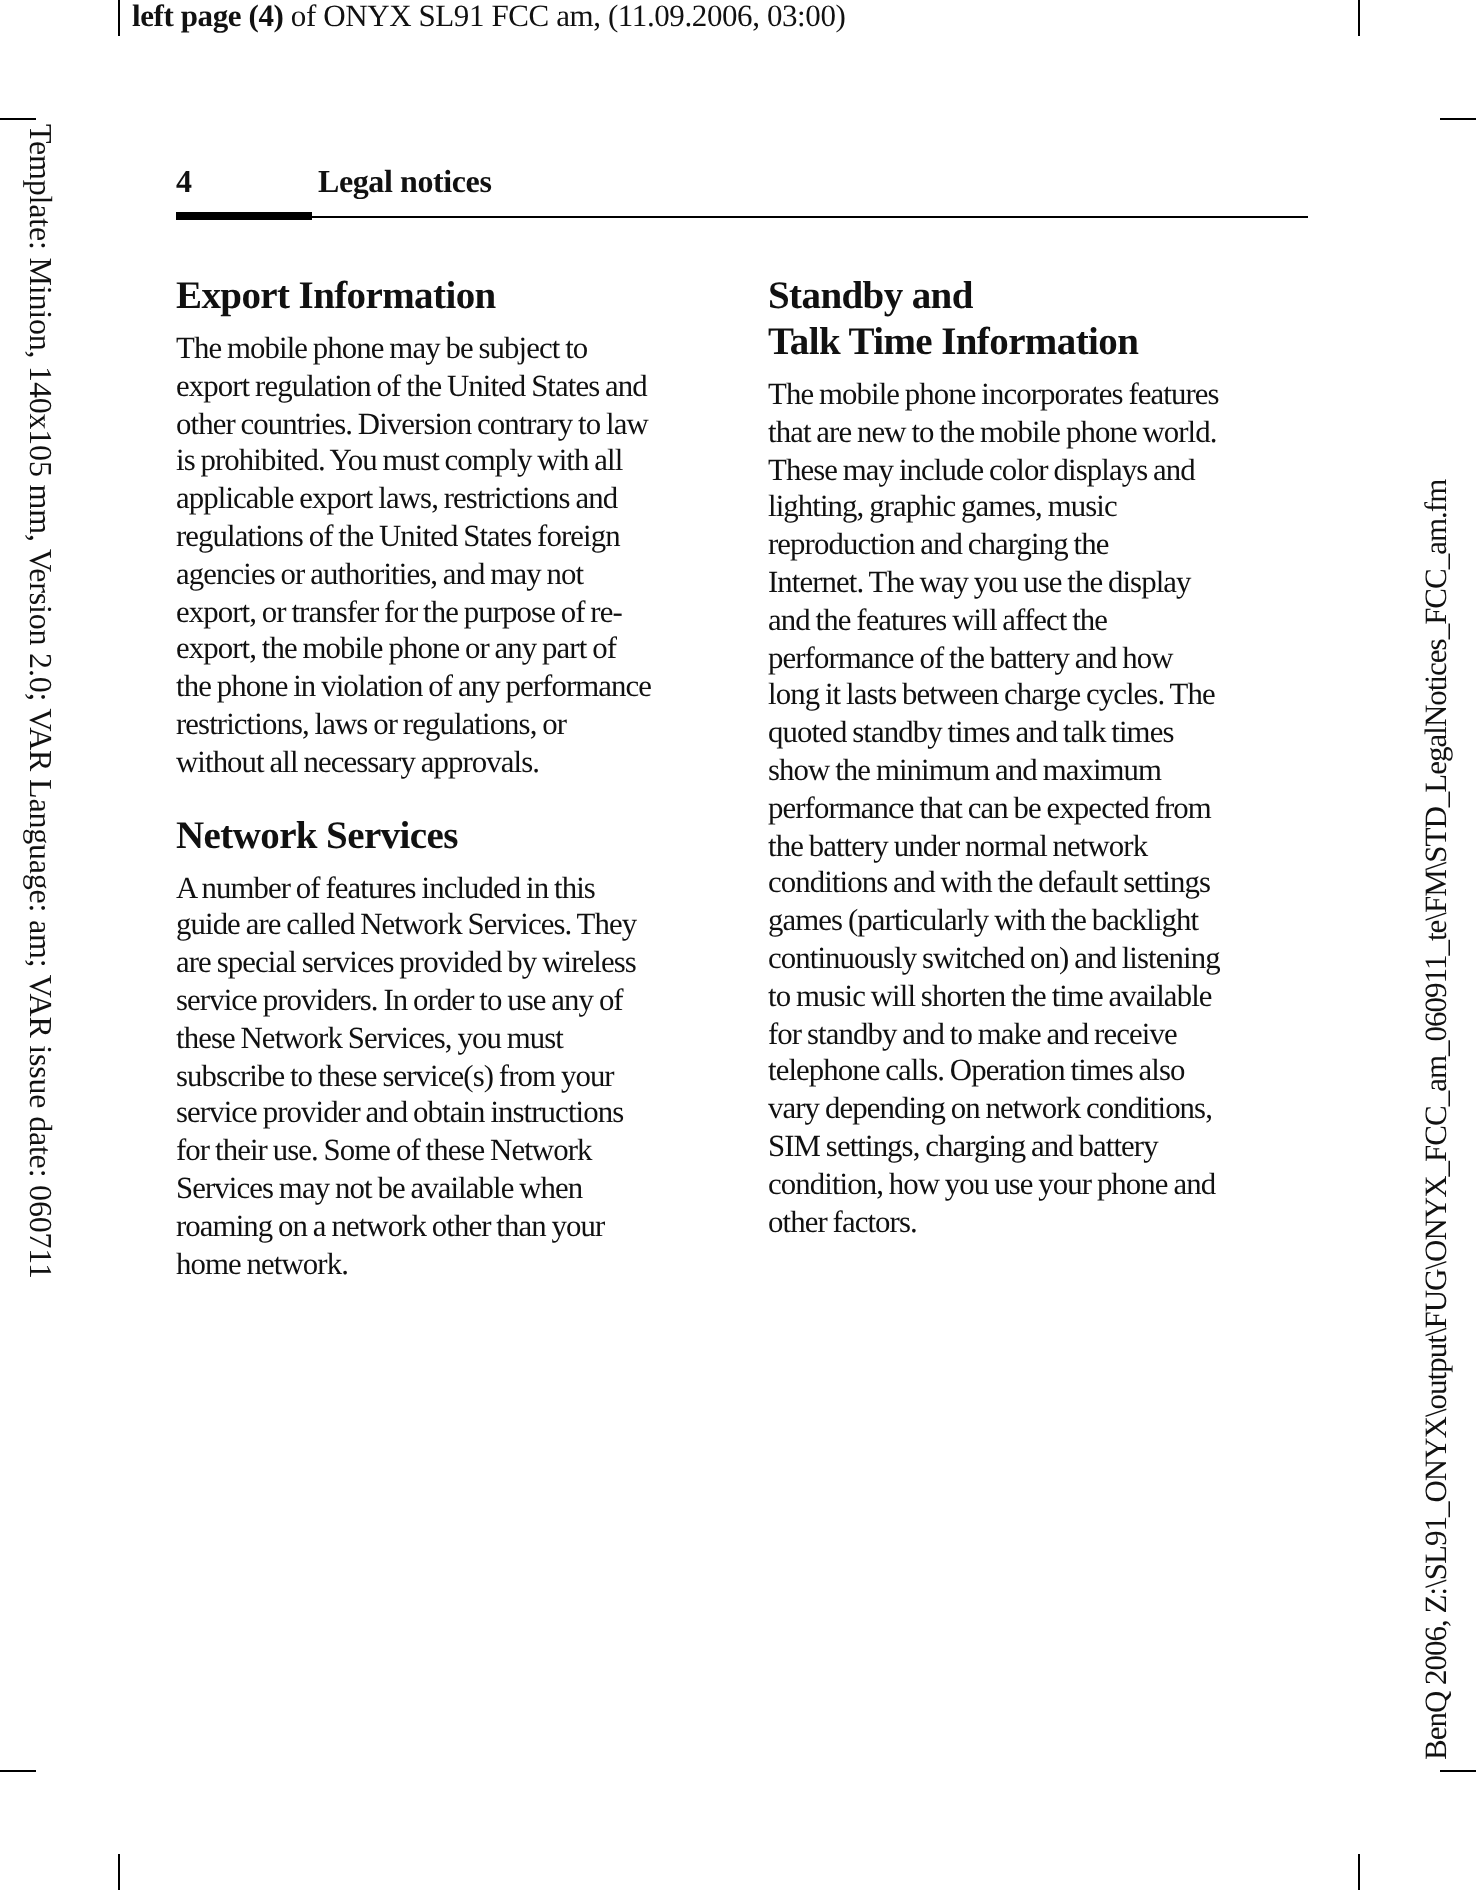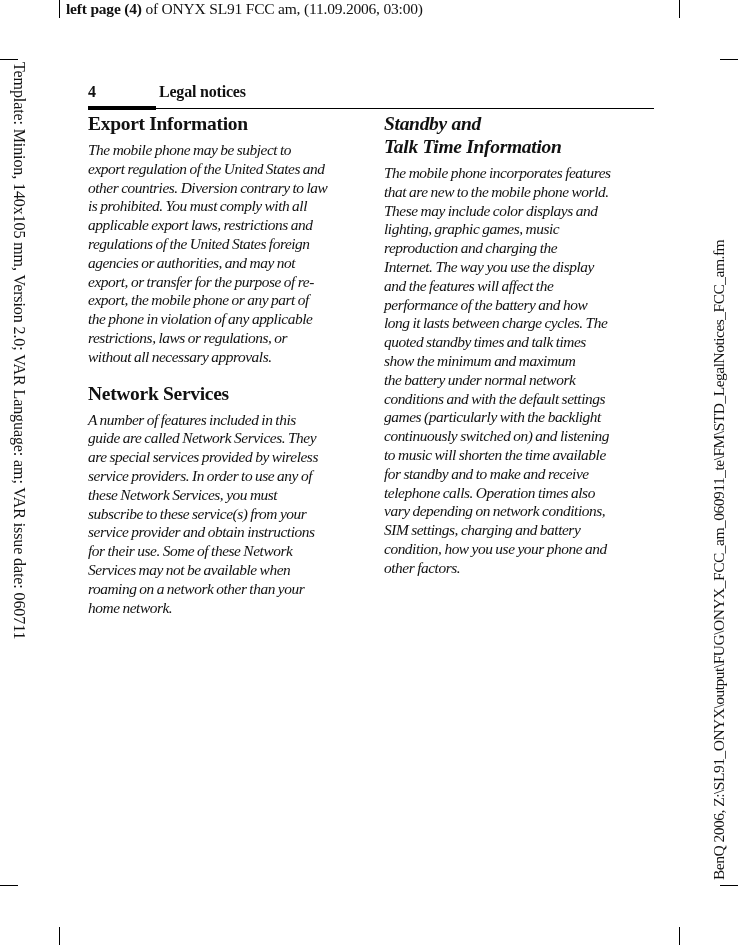--- a/index.html
+++ b/index.html
@@ -106,40 +106,40 @@
       position: absolute;
       left: 0;
       top: 24px;
       width: 68px;
       height: 4px;
       background: #000;
     }
 
     .col {
       position: absolute;
-      top: 112px;
+      top: 137px;
     }
     .col-left { left: 88px; width: 268px; }
     .col-right { left: 384px; width: 268px; }
 
     h2 {
       margin: 0 0 6px 0;
       font-size: 19.5px;
       line-height: 23px;
       font-weight: bold;
       letter-spacing: -0.3px;
     }
     p {
       margin: 0 0 11px 0;
       font-size: 15.4px;
       line-height: 18.8px;
       letter-spacing: -0.45px;
       word-spacing: -0.5px;
     }
-    .line { display: block; white-space: nowrap; font-style: italic; }
+    .line { display: block; white-space: nowrap; }
   </style>
 </head>
 <body>
 
 <div class="crop v" style="left:59px; top:0; height:18px;"></div>
 <div class="crop v" style="left:679px; top:0; height:18px;"></div>
 <div class="crop h" style="left:0; top:59px; width:18px;"></div>
 <div class="crop h" style="left:720px; top:59px; width:18px;"></div>
 <div class="crop h" style="left:0; top:885px; width:18px;"></div>
 <div class="crop h" style="left:720px; top:885px; width:18px;"></div>
@@ -168,21 +168,21 @@
   <p>
     <span class="line">The mobile phone may be subject to</span>
     <span class="line">export regulation of the United States and</span>
     <span class="line">other countries. Diversion contrary to law</span>
     <span class="line">is prohibited. You must comply with all</span>
     <span class="line">applicable export laws, restrictions and</span>
     <span class="line">regulations of the United States foreign</span>
     <span class="line">agencies or authorities, and may not</span>
     <span class="line">export, or transfer for the purpose of re-</span>
     <span class="line">export, the mobile phone or any part of</span>
-    <span class="line">the phone in violation of any applicable</span>
+    <span class="line">the phone in violation of any performance</span>
     <span class="line">restrictions, laws or regulations, or</span>
     <span class="line">without all necessary approvals.</span>
   </p>
 
   <h2 style="margin-top:15px;">Network Services</h2>
   <p>
     <span class="line">A number of features included in this</span>
     <span class="line">guide are called Network Services. They</span>
     <span class="line">are special services provided by wireless</span>
     <span class="line">service providers. In order to use any of</span>
@@ -206,20 +206,21 @@
     <span class="line">that are new to the mobile phone world.</span>
     <span class="line">These may include color displays and</span>
     <span class="line">lighting, graphic games, music</span>
     <span class="line">reproduction and charging the</span>
     <span class="line">Internet. The way you use the display</span>
     <span class="line">and the features will affect the</span>
     <span class="line">performance of the battery and how</span>
     <span class="line">long it lasts between charge cycles. The</span>
     <span class="line">quoted standby times and talk times</span>
     <span class="line">show the minimum and maximum</span>
+    <span class="line">performance that can be expected from</span>
     <span class="line">the battery under normal network</span>
     <span class="line">conditions and with the default settings</span>
     <span class="line">games (particularly with the backlight</span>
     <span class="line">continuously switched on) and listening</span>
     <span class="line">to music will shorten the time available</span>
     <span class="line">for standby and to make and receive</span>
     <span class="line">telephone calls. Operation times also</span>
     <span class="line">vary depending on network conditions,</span>
     <span class="line">SIM settings, charging and battery</span>
     <span class="line">condition, how you use your phone and</span>

